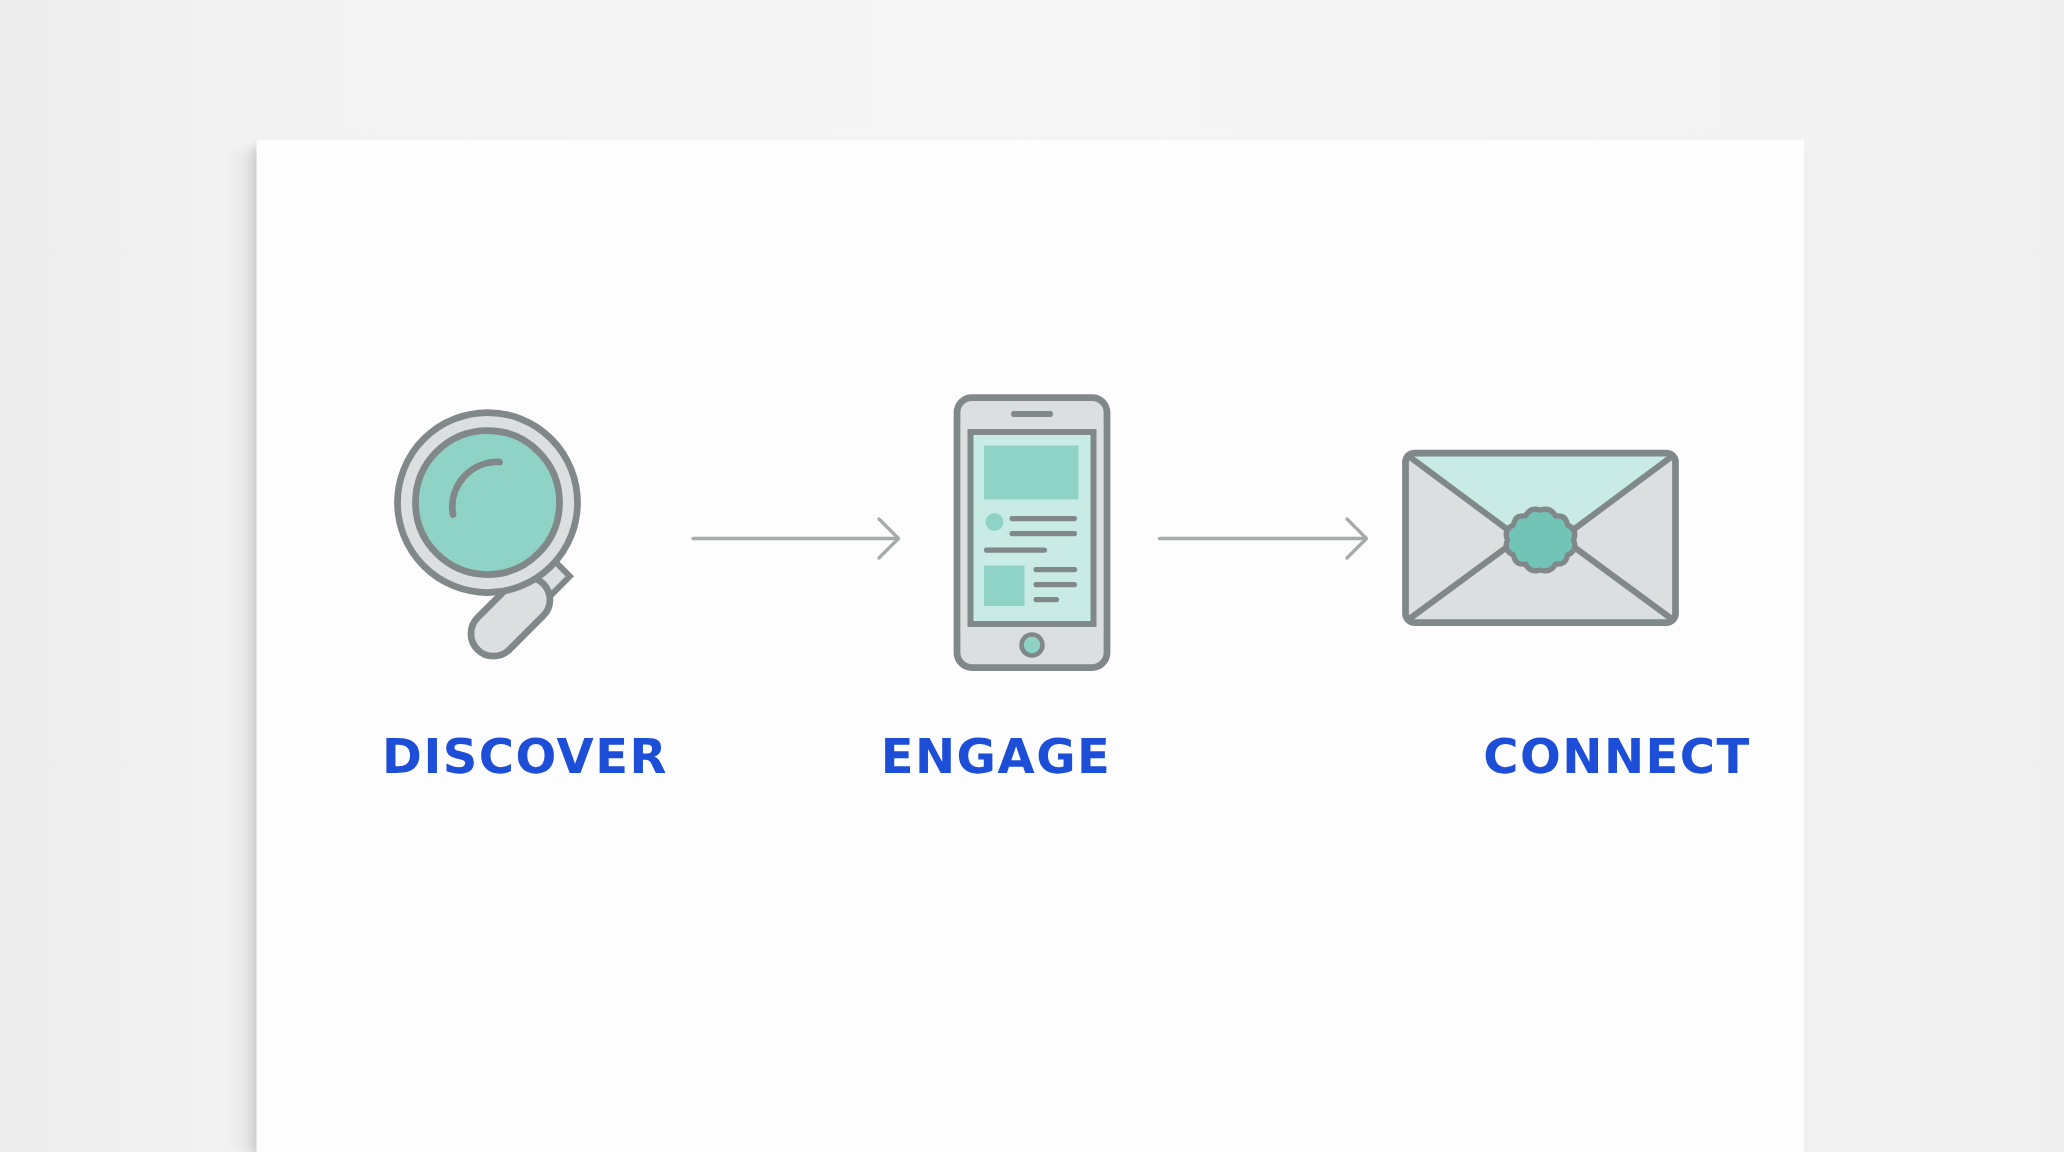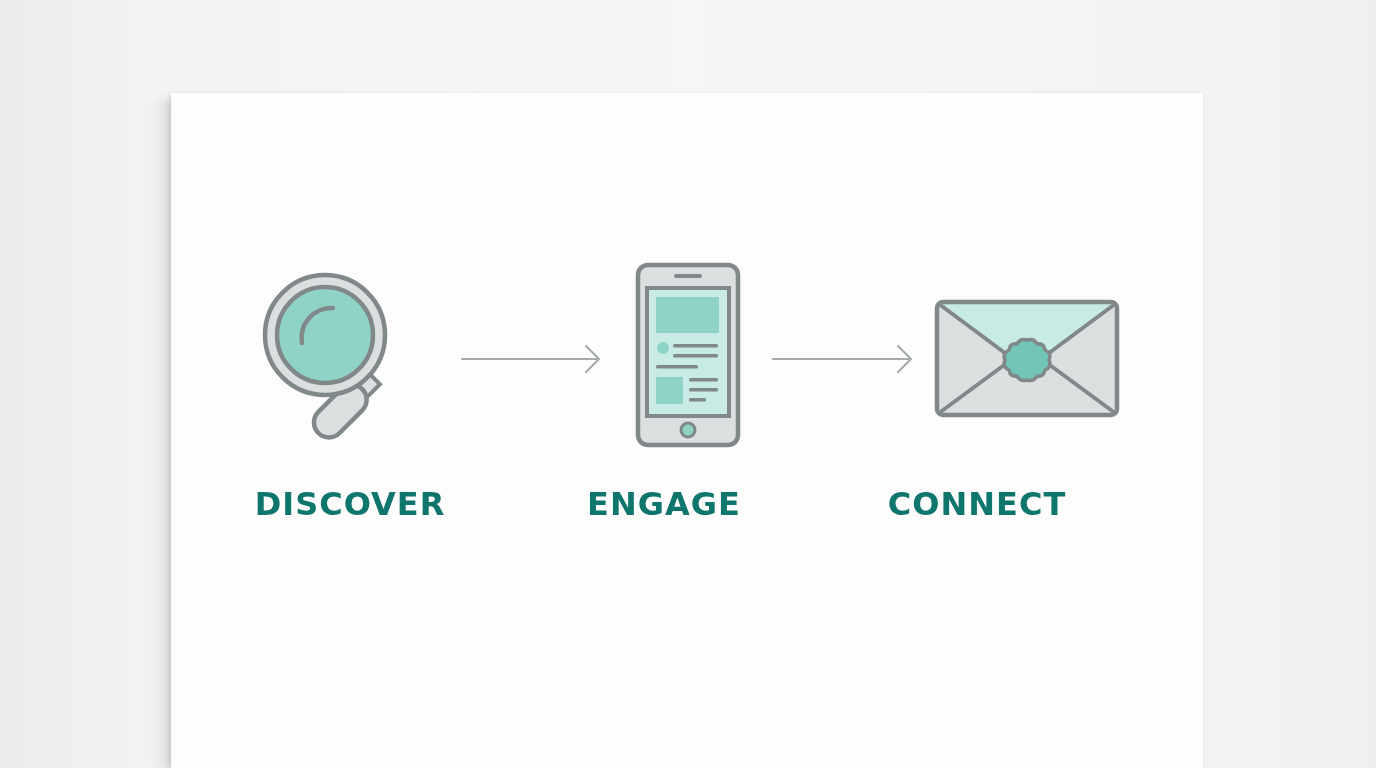--- a/index.html
+++ b/index.html
@@ -36,21 +36,21 @@
       position: absolute;
     }
     .arrow {
       position: absolute;
     }
     .label {
       position: absolute;
       top: 485px;
       font-size: 32px;
       font-weight: bold;
-      color: #0f766e;
+      color: #1d4ed8;
       letter-spacing: 1px;
       text-align: center;
       white-space: nowrap;
       transform: translateX(-50%);
     }
   </style>
 </head>
 <body>
 
 <div class="card-shadow"></div>
@@ -121,13 +121,13 @@
   <rect x="4" y="4" width="180" height="113" rx="6" fill="none" stroke="#808889" stroke-width="4.5"></rect>
 
   <path d="M 94 42
            Q 101 40 104 46 Q 111 45 112 52 Q 119 55 116 62 Q 119 69 112 72
            Q 111 79 104 78 Q 101 84 94 82 Q 87 84 84 78 Q 77 79 76 72
            Q 69 69 72 62 Q 69 55 76 52 Q 77 45 84 46 Q 87 40 94 42 Z" fill="#72c4b6" stroke="#808889" stroke-width="3.5" stroke-linejoin="round"></path>
 </svg>
 
 <div class="label" style="left:350px;">DISCOVER</div>
 <div class="label" style="left:664px;">ENGAGE</div>
-<div class="label" style="left:977px;">CONNECT</div>
+<div class="label" style="left:1078px;">CONNECT</div>
 
 </body></html>

